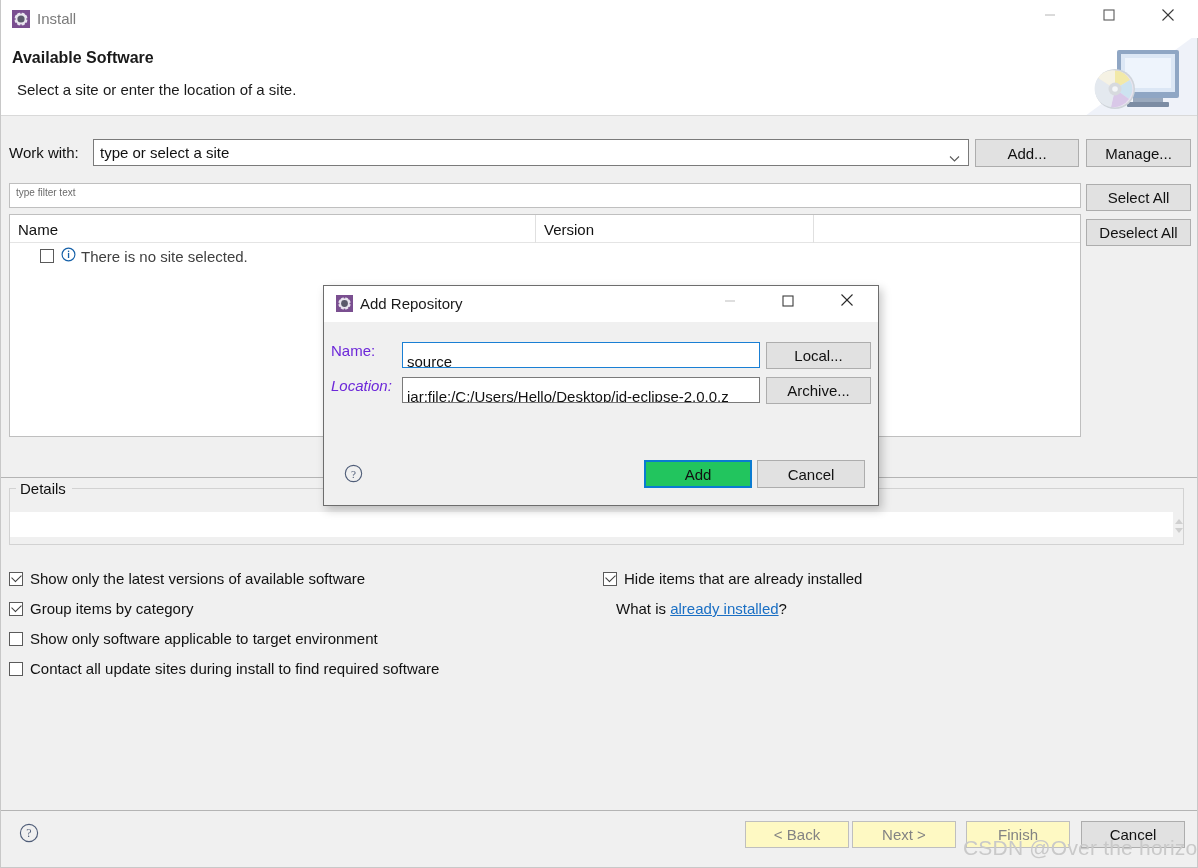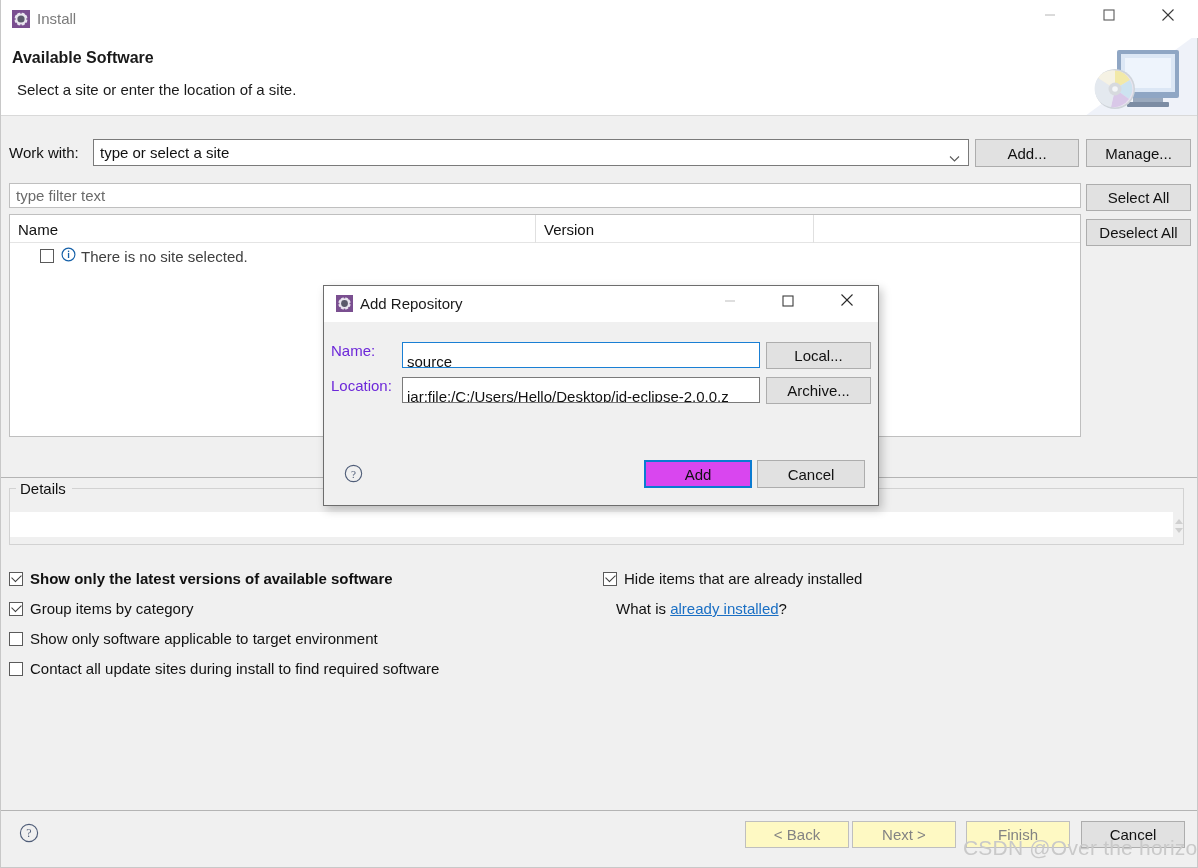--- a/index.html
+++ b/index.html
@@ -94,21 +94,21 @@
   #btn-selectall{ position: absolute; left: 1085px; top: 184px; width: 105px; height: 27px; }
   #btn-deselect { position: absolute; left: 1085px; top: 219px; width: 105px; height: 27px; }
 
   
   .filter {
     position: absolute; left: 8px; top: 183px; width: 1072px; height: 25px;
     background: #fff; border: 1px solid #bfbfbf;
   }
   .filter-text {
     position: absolute; left: 6px; top: 3px;
-    font-size: 15px; color: #6b6b6b;
+    font-size: 10px; color: #6b6b6b;
   }
 
   
   .table {
     position: absolute; left: 8px; top: 214px; width: 1072px; height: 223px;
     background: #fff; border: 1px solid #bfbfbf;
   }
   .tbl-head {
     position: absolute; left: 0; top: 0; width: 100%; height: 28px;
     background: #fff; border-bottom: 1px solid #e4e4e4; padding-left: 32px;
@@ -175,21 +175,21 @@
     position: absolute; left: 1171px; top: 516px; width: 14px; height: 20px;
   }
 
   
   .optrow {
     position: absolute;
     display: flex; align-items: center;
     font-size: 15px; color: #111;
   }
   .optrow .lbl { margin-left: 7px; }
-  #opt1 { left: 8px; top: 570px; font-weight: bold; }
+  #opt1 { left: 8px; top: 570px; }
   #opt2 { left: 8px; top: 600px; }
   #opt3 { left: 8px; top: 630px; }
   #opt4 { left: 8px; top: 660px; }
   #opt5 { left: 602px; top: 570px; }
   .whatis {
     position: absolute; left: 615px; top: 600px;
     font-size: 15px; color: #111;
   }
   .whatis a { color: #1a6fc4; text-decoration: underline; }
 
@@ -260,21 +260,21 @@
   #m-loc-input {
     left: 78px; top: 376px; width: 358px; height: 26px;
     border: 1px solid #7a7a7a;
   }
   #m-btn-local   { position: absolute; left: 442px; top: 341px; width: 105px; height: 27px; }
   #m-btn-archive { position: absolute; left: 442px; top: 376px; width: 105px; height: 27px; }
 
   .m-help { position: absolute; left: 20px; top: 178px; width: 19px; height: 19px; }
   #m-btn-add {
     position: absolute; left: 320px; top: 174px; width: 108px; height: 28px;
-    background: #d946ef; border: 2px solid #0a7bd1; color: #111;
+    background: #22c55e; border: 2px solid #0a7bd1; color: #111;
   }
   #m-btn-cancel {
     position: absolute; left: 433px; top: 174px; width: 108px; height: 28px;
   }
 </style>
 </head>
 <body>
 
 <div id="root">
 
@@ -479,21 +479,21 @@
             <line x1="12.5" y1="1.5" x2="1.5" y2="12.5" stroke="#2b2b2b" stroke-width="1.1"></line>
           </svg>
         </span>
       </div>
     </div>
 
     <span class="m-label" id="m-name-label" style="position:absolute;left:7px;top:56px;">Name:</span>
     <div class="m-input" id="m-name-input" style="top:56px;">source</div>
     <button class="btn" id="m-btn-local" style="top:56px;">Local...</button>
 
-    <span class="m-label" id="m-loc-label" style="position:absolute;left:7px;top:91px;">Location:</span>
+    <span class="m-label" id="m-loc-label" style="position:absolute;left:7px;top:91px;font-style:italic;">Location:</span>
     <div class="m-input" id="m-loc-input" style="top:91px;">jar:file:/C:/Users/Hello/Desktop/jd-eclipse-2.0.0.z</div>
     <button class="btn" id="m-btn-archive" style="top:91px;">Archive...</button>
 
     <span class="m-help">
       <svg width="19" height="19" viewBox="0 0 20 20">
         <circle cx="10" cy="10" r="8.6" fill="none" stroke="#4f5d78" stroke-width="1.15"></circle>
         <text x="10" y="14.4" font-family="Liberation Serif, serif" font-size="12" fill="#4f5d78" text-anchor="middle">?</text>
       </svg>
     </span>
     <button class="btn" id="m-btn-add">Add</button>

